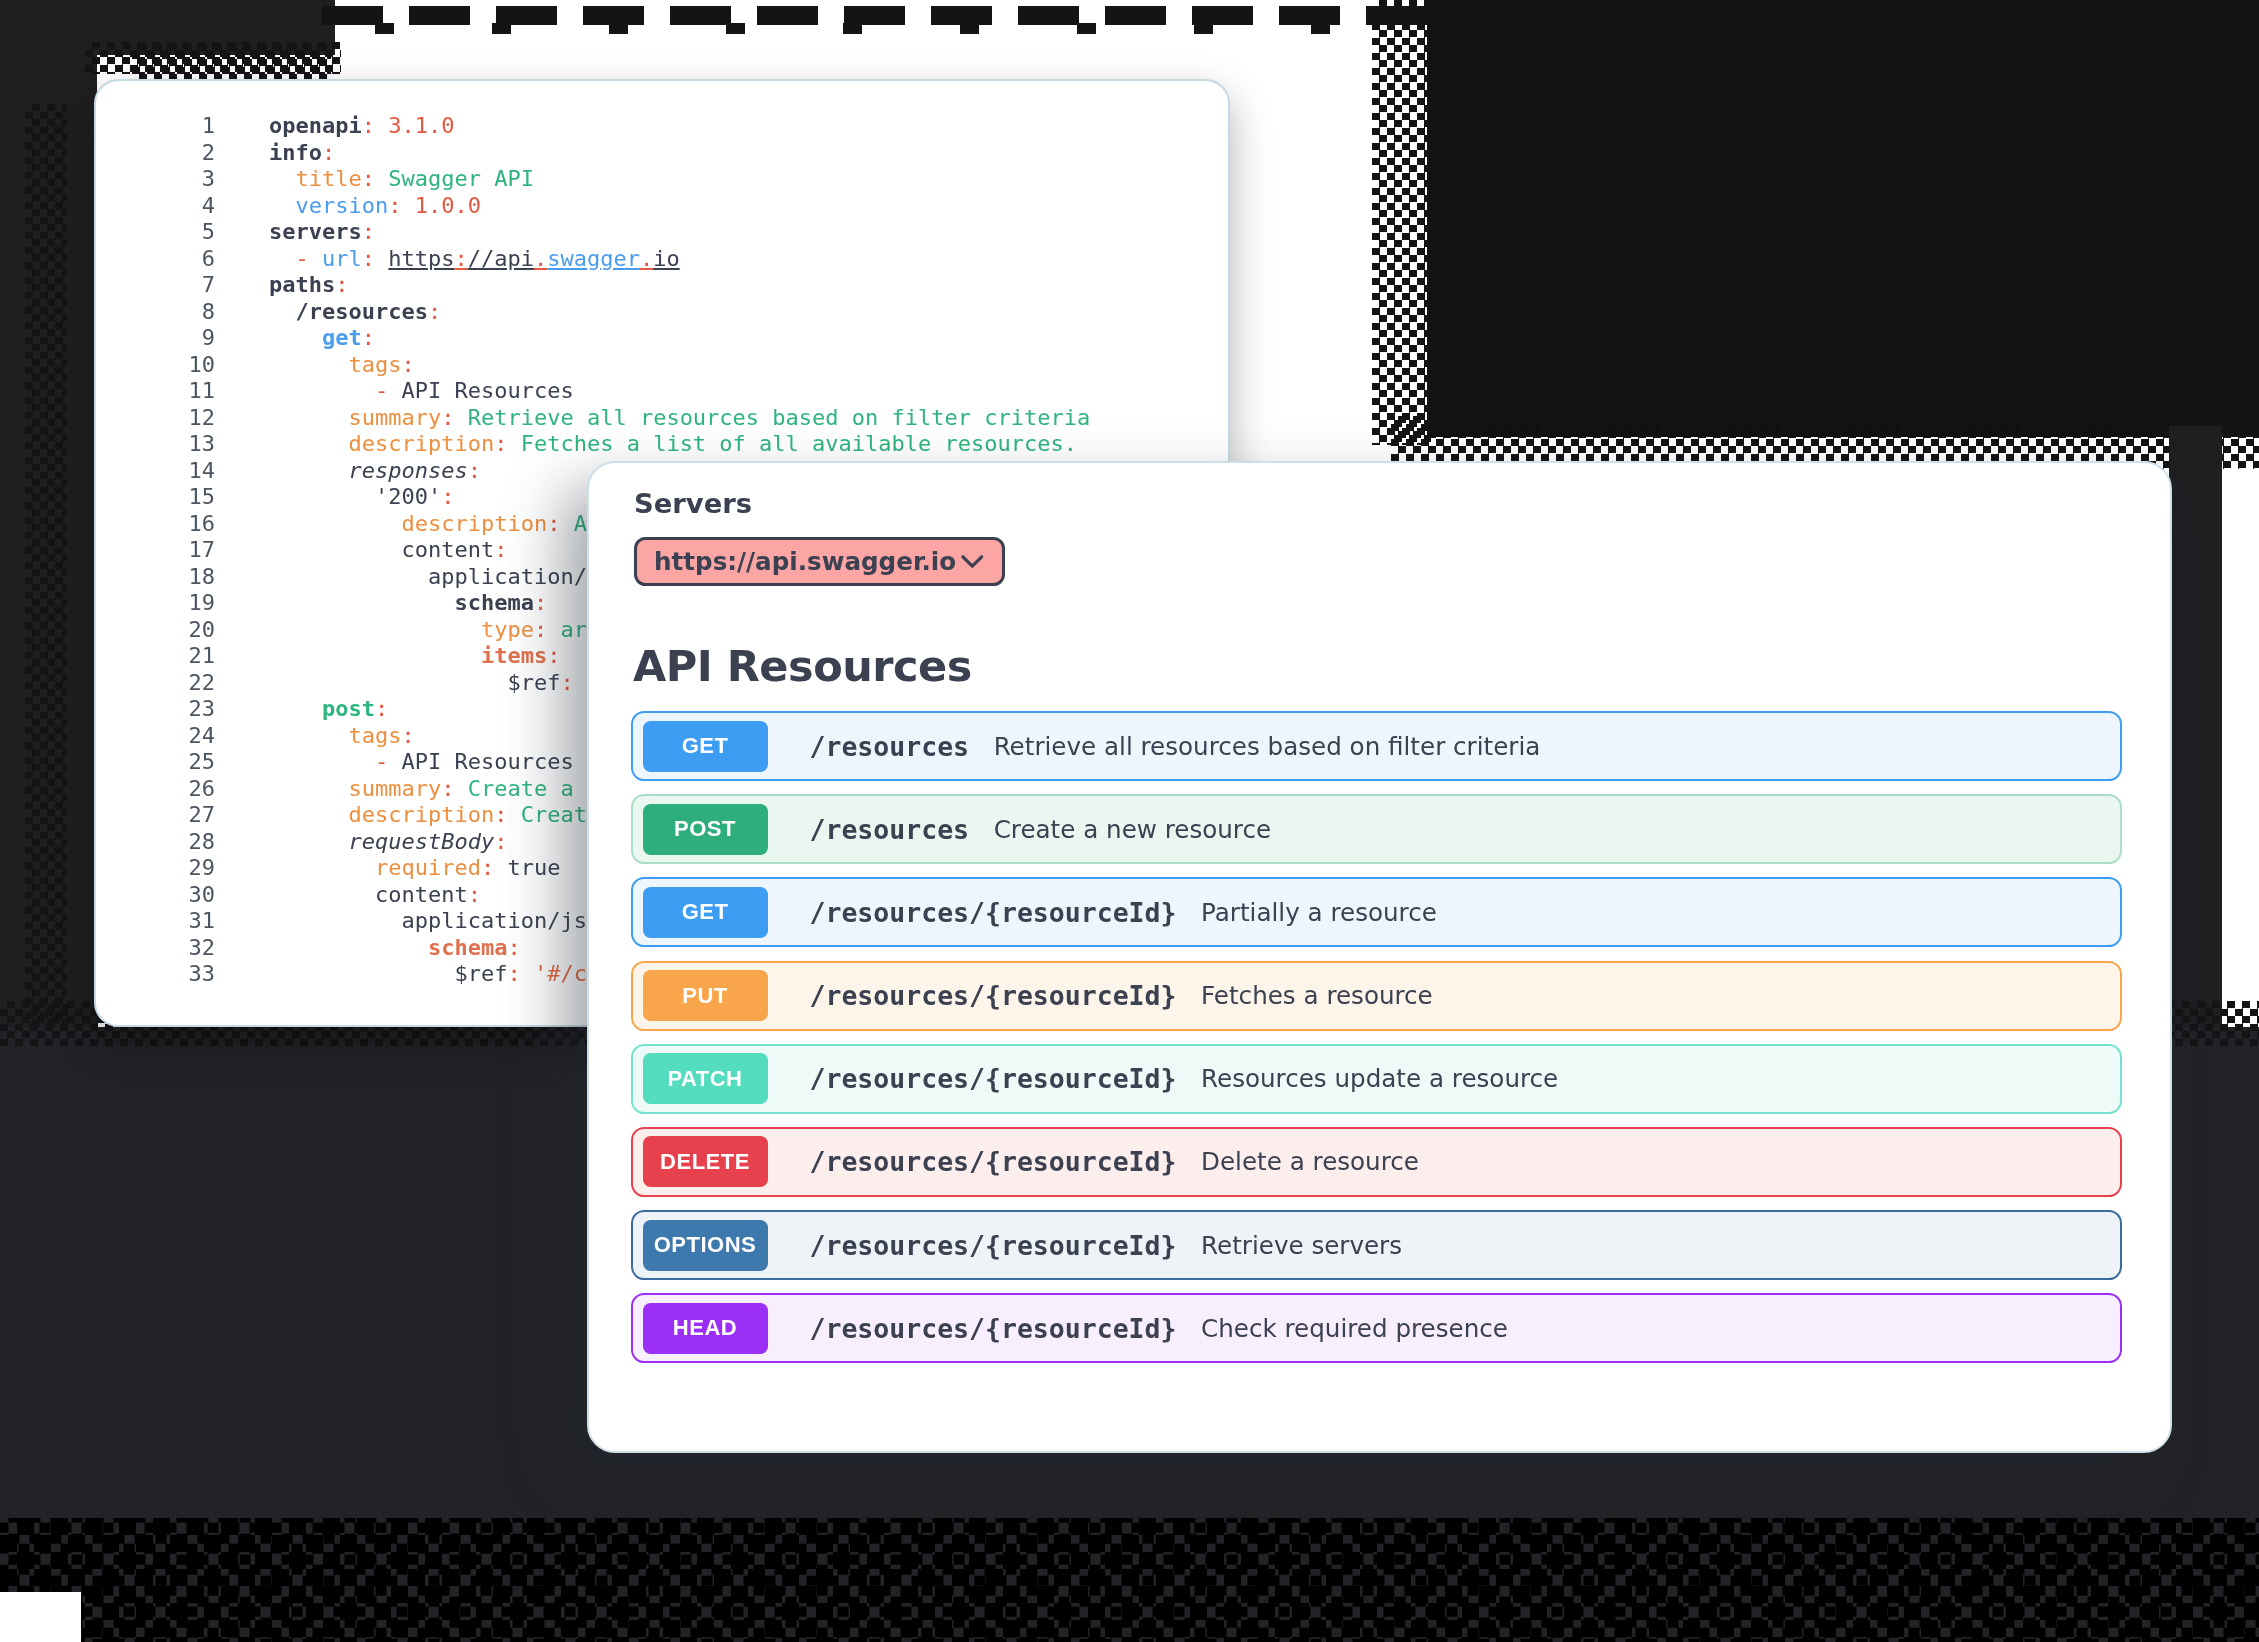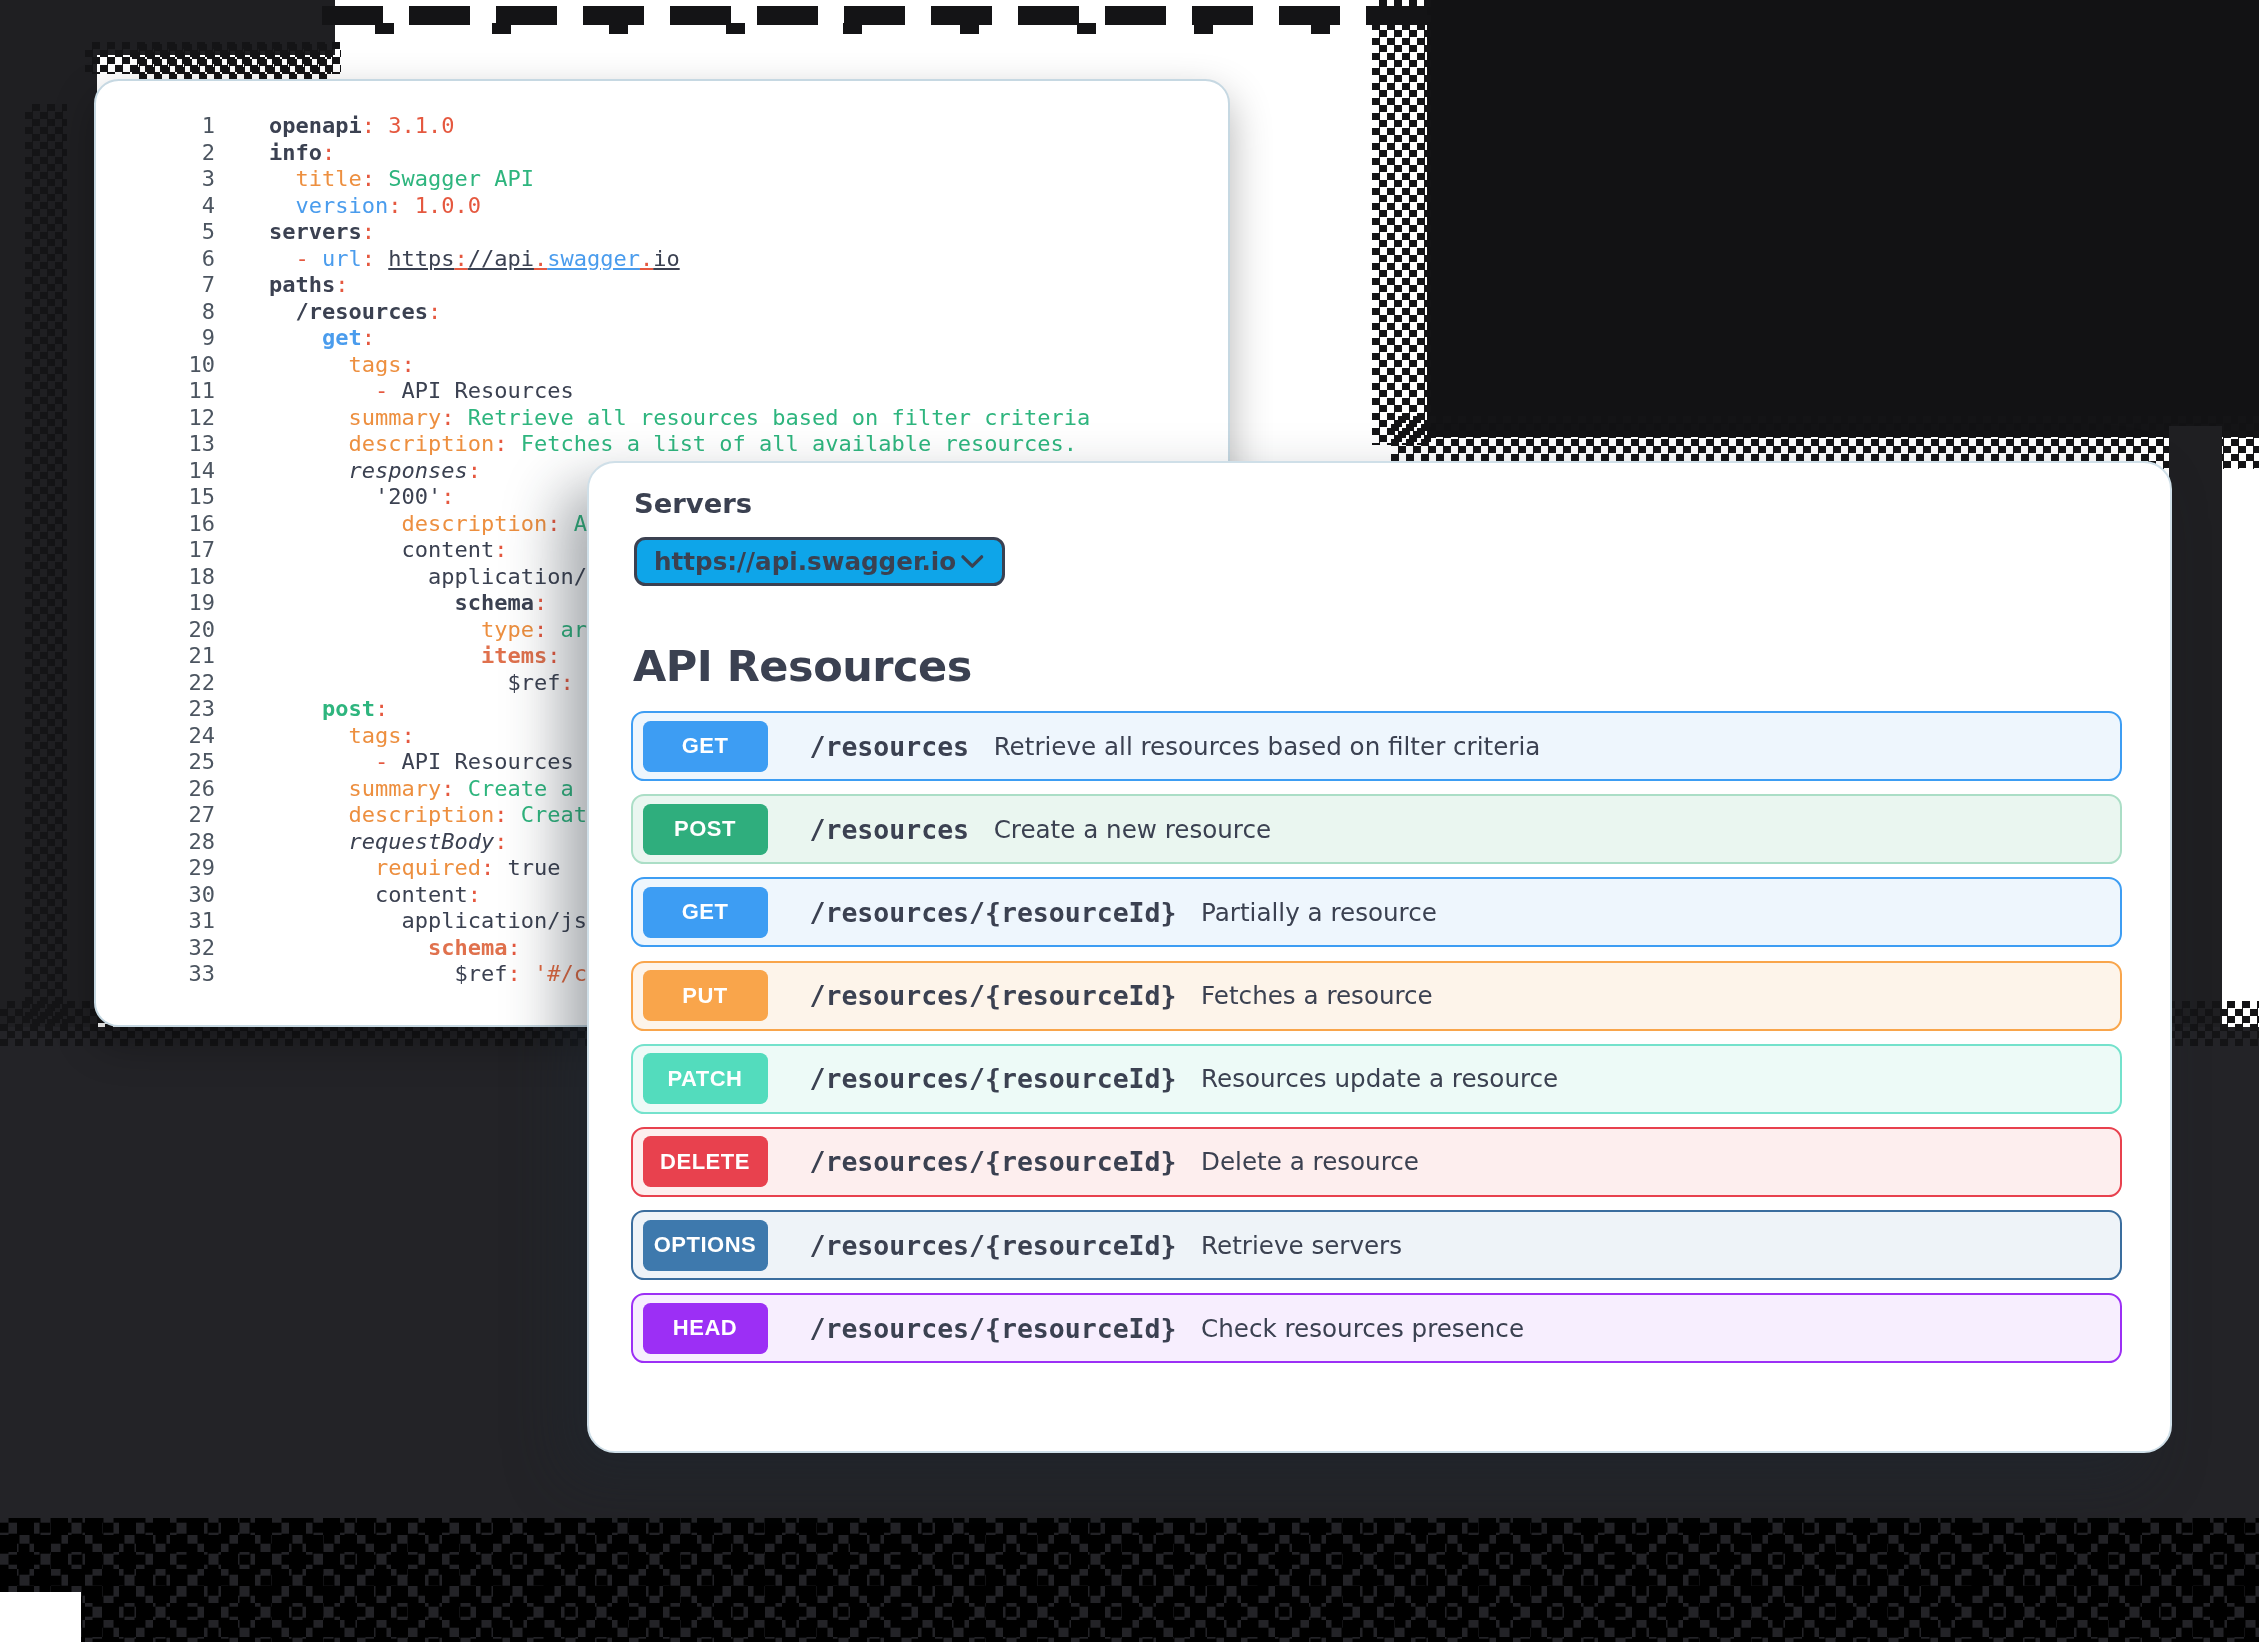--- a/index.html
+++ b/index.html
@@ -37,21 +37,21 @@
   .seg-or{color:var(--c-refval)}
   .seg-ud{color:var(--c-ink);text-decoration:underline}
   .seg-ur{color:var(--c-red);text-decoration:underline}
   .seg-ub{color:var(--c-blue);text-decoration:underline}
   
   #api-card{position:absolute;left:587px;top:461px;width:1581px;height:988px;background:#ffffff;
     border:2.8px solid #cfdfe8;border-radius:28px;z-index:6;
     box-shadow:-24.6px 26.5px 57px rgba(30,40,50,.40);}
   #servers-label{position:absolute;left:45px;top:24.6px;font-size:27.4px;font-weight:bold;color:var(--c-ink);}
   #server-dropdown{position:absolute;left:45px;top:74px;width:371px;height:49px;border:3.3px solid var(--c-ink);
-    border-radius:11.4px;background:#0ea5e9;display:flex;align-items:center;padding:0 17px;box-sizing:border-box;
+    border-radius:11.4px;background:#fca5a5;display:flex;align-items:center;padding:0 17px;box-sizing:border-box;
     cursor:pointer;}
   #server-dropdown .url{font-size:24.6px;font-weight:bold;color:var(--c-ink);flex:1;}
   #server-dropdown svg{flex:0 0 auto;}
   #api-title{position:absolute;left:44px;top:178px;font-size:43px;font-weight:bold;color:var(--c-ink);
     letter-spacing:-0.5px;}
   #api-rows{position:absolute;left:42px;top:248px;width:1491px;}
   .api-row{height:70px;border:2.8px solid var(--bc);background:var(--bg);border-radius:13.2px;
     display:flex;align-items:center;padding-left:9.5px;box-sizing:border-box;margin-bottom:13.2px;cursor:pointer;}
   .badge{width:125px;height:51px;border-radius:7.6px;background:var(--bd);color:#fff;
     font-family:"Liberation Sans",sans-serif;font-weight:bold;font-size:22px;letter-spacing:0.5px;
@@ -128,19 +128,19 @@
         <div class="desc">Delete a resource</div>
       </div>
       <div class="api-row" style="--bc: #3a6d9e; --bg: #eef3f8; --bd: #3e79ad;">
         <div class="badge">OPTIONS</div>
         <div class="path">/resources/{resourceId}</div>
         <div class="desc">Retrieve servers</div>
       </div>
       <div class="api-row" style="--bc: #9c2ff5; --bg: #f7eefe; --bd: #9c2ff5;">
         <div class="badge">HEAD</div>
         <div class="path">/resources/{resourceId}</div>
-        <div class="desc">Check resources presence</div>
+        <div class="desc">Check required presence</div>
       </div>
     </div>
   </div>
 
 </div>
 
 
 </body></html>

